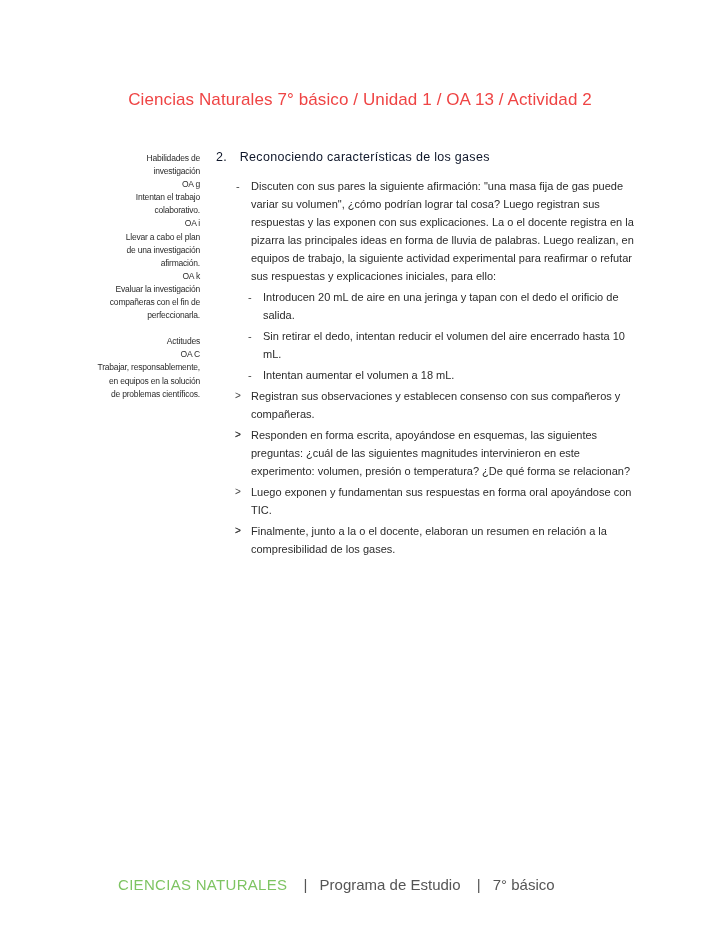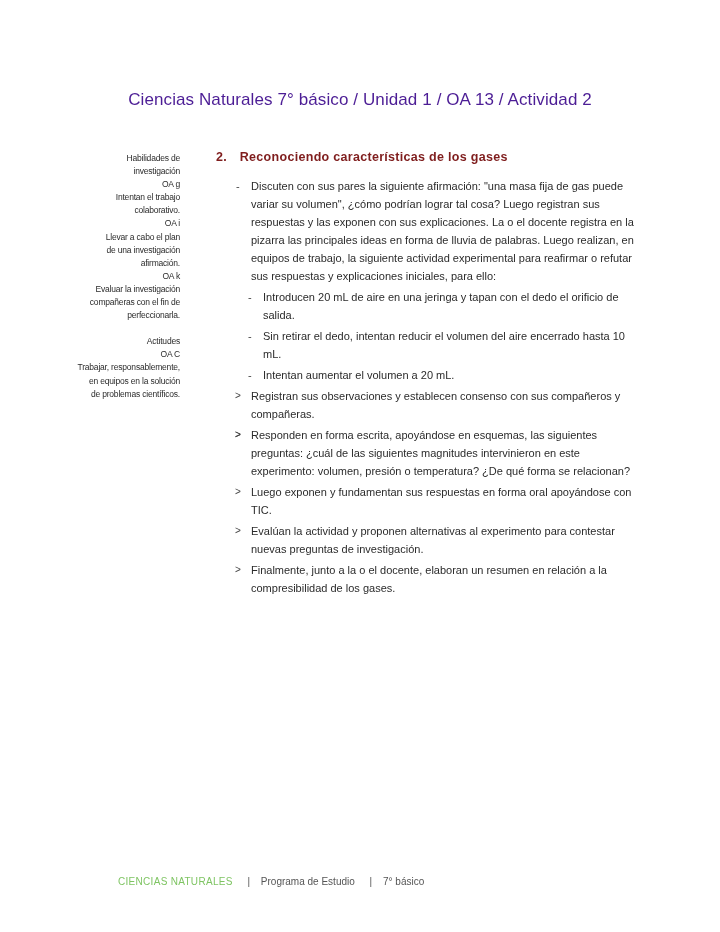--- a/index.html
+++ b/index.html
@@ -10,47 +10,46 @@
       color: #2b2b2b;
       overflow: hidden;
     }
     .page-title {
       position: absolute;
       top: 90px;
       left: 0;
       width: 720px;
       text-align: center;
       font-size: 17px;
-      color: #4c1d95;
+      color: #ef4444;
       letter-spacing: 0.1px;
     }
     .sidebar {
       position: absolute;
       top: 152px;
-      left: 60px;
+      left: 80px;
       width: 120px;
       text-align: right;
       font-size: 8.5px;
       line-height: 13.1px;
       color: #2b2b2b;
       letter-spacing: -0.2px;
     }
     .sidebar .gap { height: 13px; }
     .main {
       position: absolute;
       top: 150px;
       left: 216px;
       width: 425px;
     }
     .section-heading {
       font-size: 12.5px;
-      color: #7f1d1d;
+      color: #0f172a;
       margin-bottom: 13px;
       letter-spacing: 0.3px;
-      font-weight: bold;
     }
     .section-heading .num { display: inline-block; width: 20px; }
     .item {
       position: relative;
       font-size: 11px;
       line-height: 18px;
       color: #2b2b2b;
     }
     .item .marker {
       position: absolute;
@@ -61,21 +60,21 @@
     .lvl1 { padding-left: 35px; }
     .lvl1 .marker { left: 20px; }
     .lvl2 { padding-left: 47px; margin-top: 3px; }
     .lvl2 .marker { left: 32px; }
     .arrow { padding-left: 35px; margin-top: 3px; }
     .arrow .marker { left: 19px; font-size: 10px; }
     .footer {
       position: absolute;
       top: 876px;
       left: 118px;
-      font-size: 10px;
+      font-size: 15px;
       color: #555;
       white-space: nowrap;
     }
     .footer .subject { color: #7ec462; letter-spacing: 0.3px; }
     .footer .sep { margin: 0 8px 0 12px; color: #555; }
   </style>
 </head>
 <body>
 
 <div class="page-title">Ciencias Naturales 7° básico / Unidad 1 / OA 13 / Actividad 2</div>
@@ -120,41 +119,40 @@
   <div class="item lvl2">
     <span class="marker">-</span>
     <span>Introducen 20 mL de aire en una jeringa y tapan con el dedo el orificio de salida.</span>
   </div>
   <div class="item lvl2">
     <span class="marker">-</span>
     <span>Sin retirar el dedo, intentan reducir el volumen del aire encerrado hasta 10 mL.</span>
   </div>
   <div class="item lvl2">
     <span class="marker">-</span>
-    <span>Intentan aumentar el volumen a 20 mL.</span>
+    <span>Intentan aumentar el volumen a 18 mL.</span>
   </div>
 
   <div class="item arrow">
     <span class="marker">&gt;</span>
     <span>Registran sus observaciones y establecen consenso con sus compañeros y compañeras.</span>
   </div>
   <div class="item arrow">
     <span class="marker">&gt;</span>
   </div>
   <div class="item arrow">
     <span class="marker">&gt;</span>
     <span>Responden en forma escrita, apoyándose en esquemas, las siguientes preguntas: ¿cuál de las siguientes magnitudes intervinieron en este experimento: volumen, presión o temperatura? ¿De qué forma se relacionan?</span>
   </div>
   <div class="item arrow">
     <span class="marker">&gt;</span>
     <span>Luego exponen y fundamentan sus respuestas en forma oral apoyándose con TIC.</span>
   </div>
   <div class="item arrow">
     <span class="marker">&gt;</span>
-    <span>Evalúan la actividad y proponen alternativas al experimento para contestar nuevas preguntas de investigación.</span>
   </div>
   <div class="item arrow">
     <span class="marker">&gt;</span>
     <span>Finalmente, junto a la o el docente, elaboran un resumen en relación a la compresibilidad de los gases.</span>
   </div>
 </div>
 
 <div class="footer">
   <span class="subject">CIENCIAS NATURALES</span>
   <span class="sep">|</span>

